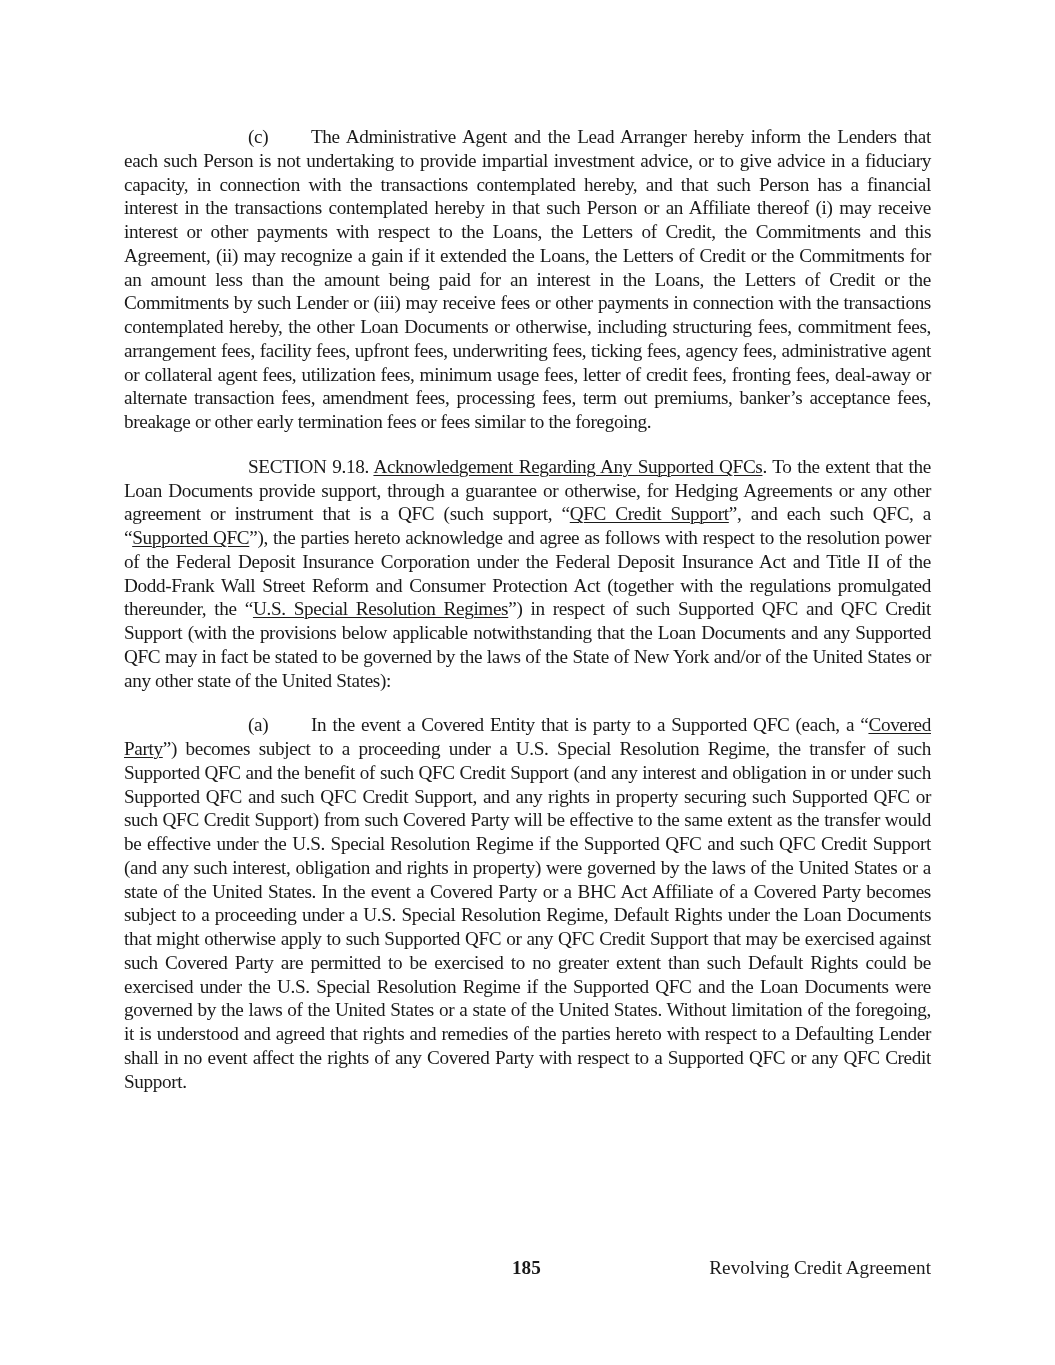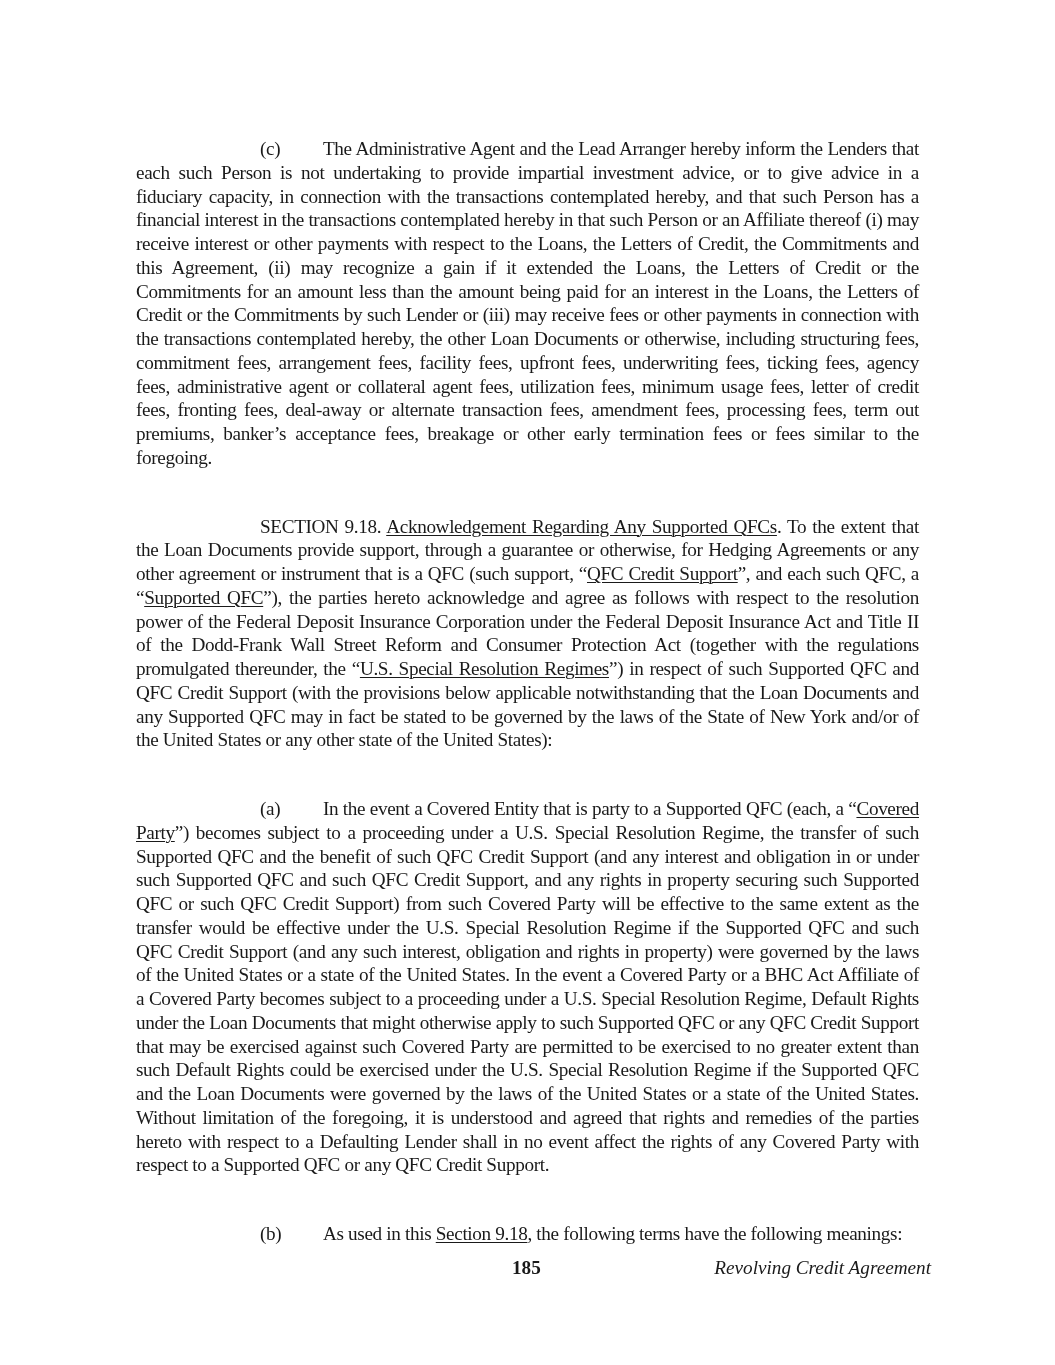--- a/index.html
+++ b/index.html
@@ -14,55 +14,54 @@
     .page {
       position: absolute;
       left: 124px;
       top: 125px;
       width: 807px;
       font-size: 19.2px;
       line-height: 23.75px;
       letter-spacing: -0.35px;
     }
     .para {
-      margin: 12px;
+      margin: 0;
       text-align: justify;
       text-indent: 124px;
     }
     .gap { height: 21px; }
     .label { display: inline-block; width: 63px; text-indent: 0; }
     u { text-decoration: underline; text-underline-offset: 2px; text-decoration-thickness: 1px; }
     .footer {
       position: absolute;
       top: 1256px;
       left: 124px;
       width: 807px;
       font-size: 19.2px;
       line-height: 24px;
     }
     .page-number { position: absolute; left: 388px; top: 0; font-weight: bold; }
-    .footer-title { position: absolute; right: 0; top: 0; font-style: italic; }
+    .footer-title { position: absolute; right: 0; top: 0; }
   </style>
 </head>
 <body>
 
 <div class="page">
 
   <p class="para"><span class="label">(c)</span><span>The Administrative Agent and the Lead Arranger hereby inform the Lenders that each such Person is not undertaking to provide impartial investment advice, or to give advice in a fiduciary capacity, in connection with the transactions contemplated hereby, and that such Person has a financial interest in the transactions contemplated hereby in that such Person or an Affiliate thereof (i) may receive interest or other payments with respect to the Loans, the Letters of Credit, the Commitments and this Agreement, (ii) may recognize a gain if it extended the Loans, the Letters of Credit or the Commitments for an amount less than the amount being paid for an interest in the Loans, the Letters of Credit or the Commitments by such Lender or (iii) may receive fees or other payments in connection with the transactions contemplated hereby, the other Loan Documents or otherwise, including structuring fees, commitment fees, arrangement fees, facility fees, upfront fees, underwriting fees, ticking fees, agency fees, administrative agent or collateral agent fees, utilization fees, minimum usage fees, letter of credit fees, fronting fees, deal-away or alternate transaction fees, amendment fees, processing fees, term out premiums, banker’s acceptance fees, breakage or other early termination fees or fees similar to the foregoing.</span></p>
 
   <div class="gap"></div>
 
   <p class="para"><span>SECTION 9.18.</span> <u>Acknowledgement Regarding Any Supported QFCs</u><span>.  To the extent that the Loan Documents provide support, through a guarantee or otherwise, for Hedging Agreements or any other agreement or instrument that is a QFC (such support, “</span><u>QFC Credit Support</u><span>”, and each such QFC, a “</span><u>Supported QFC</u><span>”), the parties hereto acknowledge and agree as follows with respect to the resolution power of the Federal Deposit Insurance Corporation under the Federal Deposit Insurance Act and Title II of the Dodd-Frank Wall Street Reform and Consumer Protection Act (together with the regulations promulgated thereunder, the “</span><u>U.S. Special Resolution Regimes</u><span>”) in respect of such Supported QFC and QFC Credit Support (with the provisions below applicable notwithstanding that the Loan Documents and any Supported QFC may in fact be stated to be governed by the laws of the State of New York and/or of the United States or any other state of the United States):</span></p>
 
   <div class="gap"></div>
 
   <p class="para"><span class="label">(a)</span><span>In the event a Covered Entity that is party to a Supported QFC (each, a “</span><u>Covered Party</u><span>”) becomes subject to a proceeding under a U.S. Special Resolution Regime, the transfer of such Supported QFC and the benefit of such QFC Credit Support (and any interest and obligation in or under such Supported QFC and such QFC Credit Support, and any rights in property securing such Supported QFC or such QFC Credit Support) from such Covered Party will be effective to the same extent as the transfer would be effective under the U.S. Special Resolution Regime if the Supported QFC and such QFC Credit Support (and any such interest, obligation and rights in property) were governed by the laws of the United States or a state of the United States. In the event a Covered Party or a BHC Act Affiliate of a Covered Party becomes subject to a proceeding under a U.S. Special Resolution Regime, Default Rights under the Loan Documents that might otherwise apply to such Supported QFC or any QFC Credit Support that may be exercised against such Covered Party are permitted to be exercised to no greater extent than such Default Rights could be exercised under the U.S. Special Resolution Regime if the Supported QFC and the Loan Documents were governed by the laws of the United States or a state of the United States. Without limitation of the foregoing, it is understood and agreed that rights and remedies of the parties hereto with respect to a Defaulting Lender shall in no event affect the rights of any Covered Party with respect to a Supported QFC or any QFC Credit Support.</span></p>
 
   <div class="gap"></div>
 
-  <p class="para"><span class="label">(b)</span><span>As used in this </span><u>Section 9.18</u><span>, the following terms have the following meanings:</span></p>
 
 </div>
 
 <div class="footer">
   <span class="page-number">185</span>
   <span class="footer-title">Revolving Credit Agreement</span>
 </div>
 
 </body></html>

